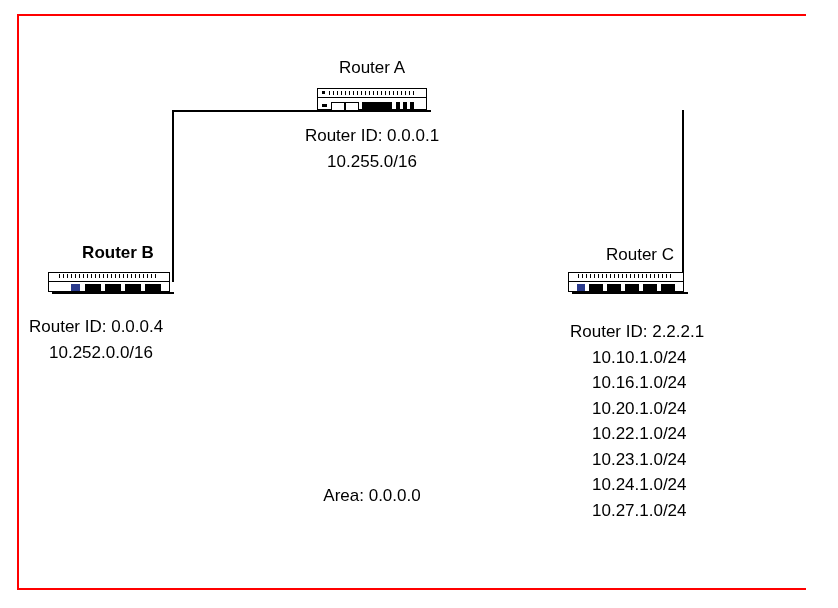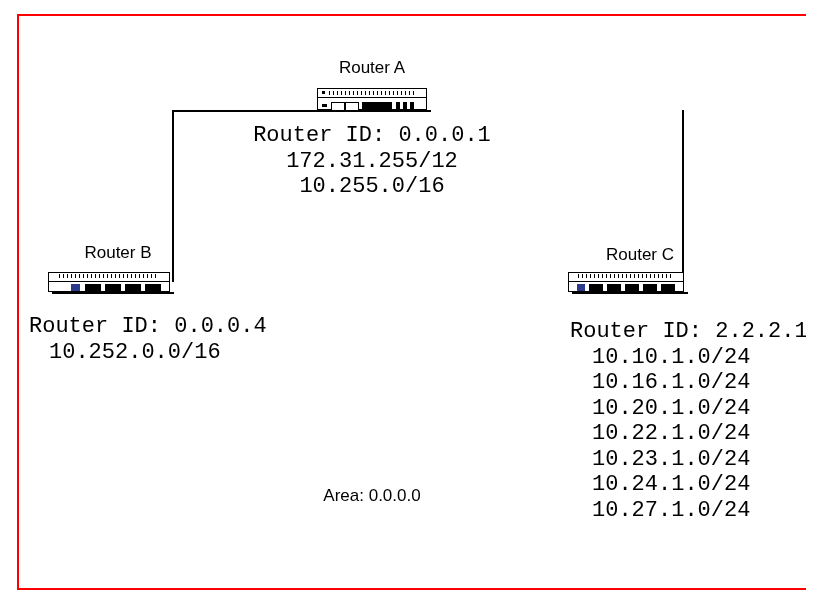--- a/index.html
+++ b/index.html
@@ -28,25 +28,24 @@
   }
   .label {
     position: absolute;
     font-size: 17px;
     color: #000000;
     white-space: nowrap;
     line-height: 25px;
   }
   .info {
     position: absolute;
-    font-size: 22px;
+    font-size: 17px;
     color: #000000;
     line-height: 25.5px;
     white-space: nowrap;
-    font-family: Liberation Mono, monospace;
   }
   .center-text {
     text-align: center;
   }
   
   .line {
     position: absolute;
     background: #000000;
   }
   
@@ -121,25 +120,24 @@
     <div class="bay" style="left:27px; top:13px; width:12px; height:7px;"></div>
     <div class="blk" style="left:44px; top:13px; width:30px; height:7px;"></div>
     <div class="blk" style="left:78px; top:13px; width:4px; height:7px;"></div>
     <div class="blk" style="left:85px; top:13px; width:4px; height:7px;"></div>
     <div class="blk" style="left:92px; top:13px; width:4px; height:7px;"></div>
   </div>
   <div class="shadow" style="left:321px; top:110px; width:110px;"></div>
 
   <div class="info center-text" style="left:252px; top:123px; width:240px;">
     <div>Router ID: 0.0.0.1</div>
-    <div>172.31.255/12</div>
     <div>10.255.0/16</div>
   </div>
 
-  <div class="label center-text" style="left:28px; top:240px; width:180px;">Router B</div>
+  <div class="label center-text" style="left:28px; top:240px; width:180px;font-weight:bold;">Router B</div>
 
   <div class="router" style="left:48px; top:272px; width:122px; height:20px;">
     <div class="top-strip">
       <div class="vents" style="left:8%; width:84%;"></div>
     </div>
     <div class="blue" style="left:22px; top:11px; width:9px; height:7px;"></div>
     <div class="blk" style="left:36px; top:11px; width:16px; height:7px;"></div>
     <div class="blk" style="left:56px; top:11px; width:16px; height:7px;"></div>
     <div class="blk" style="left:76px; top:11px; width:16px; height:7px;"></div>
     <div class="blk" style="left:96px; top:11px; width:16px; height:7px;"></div>

